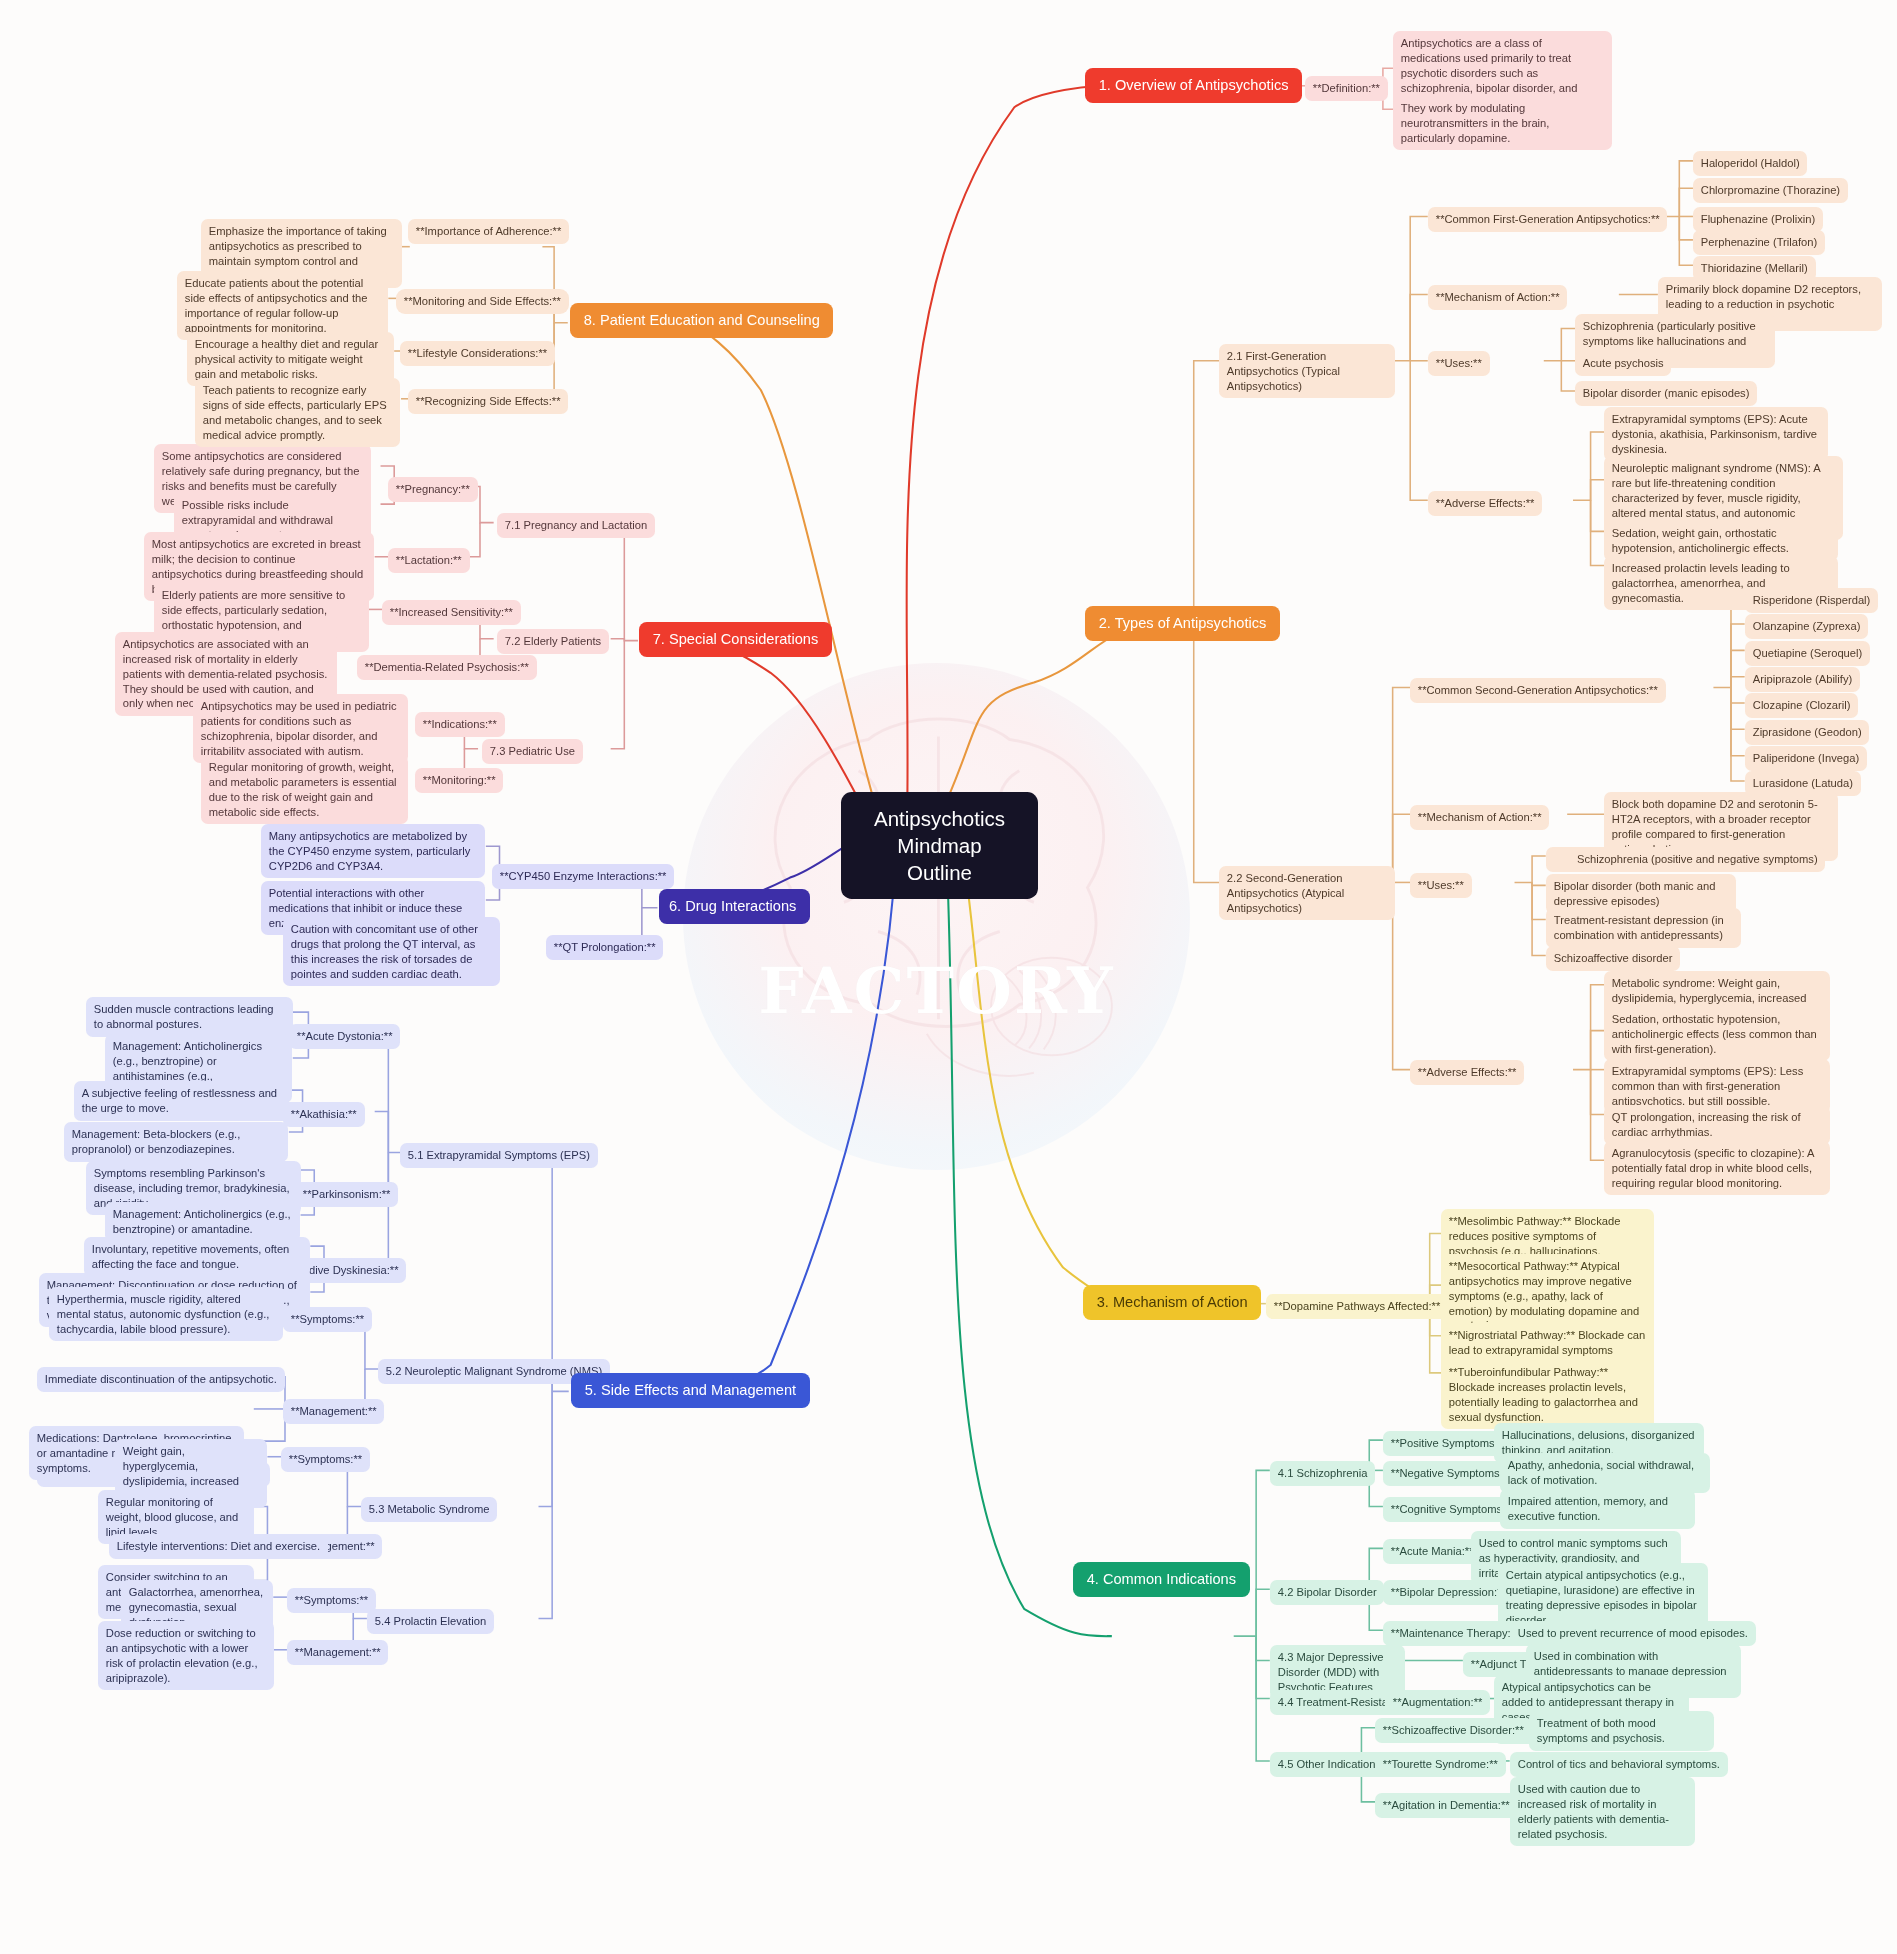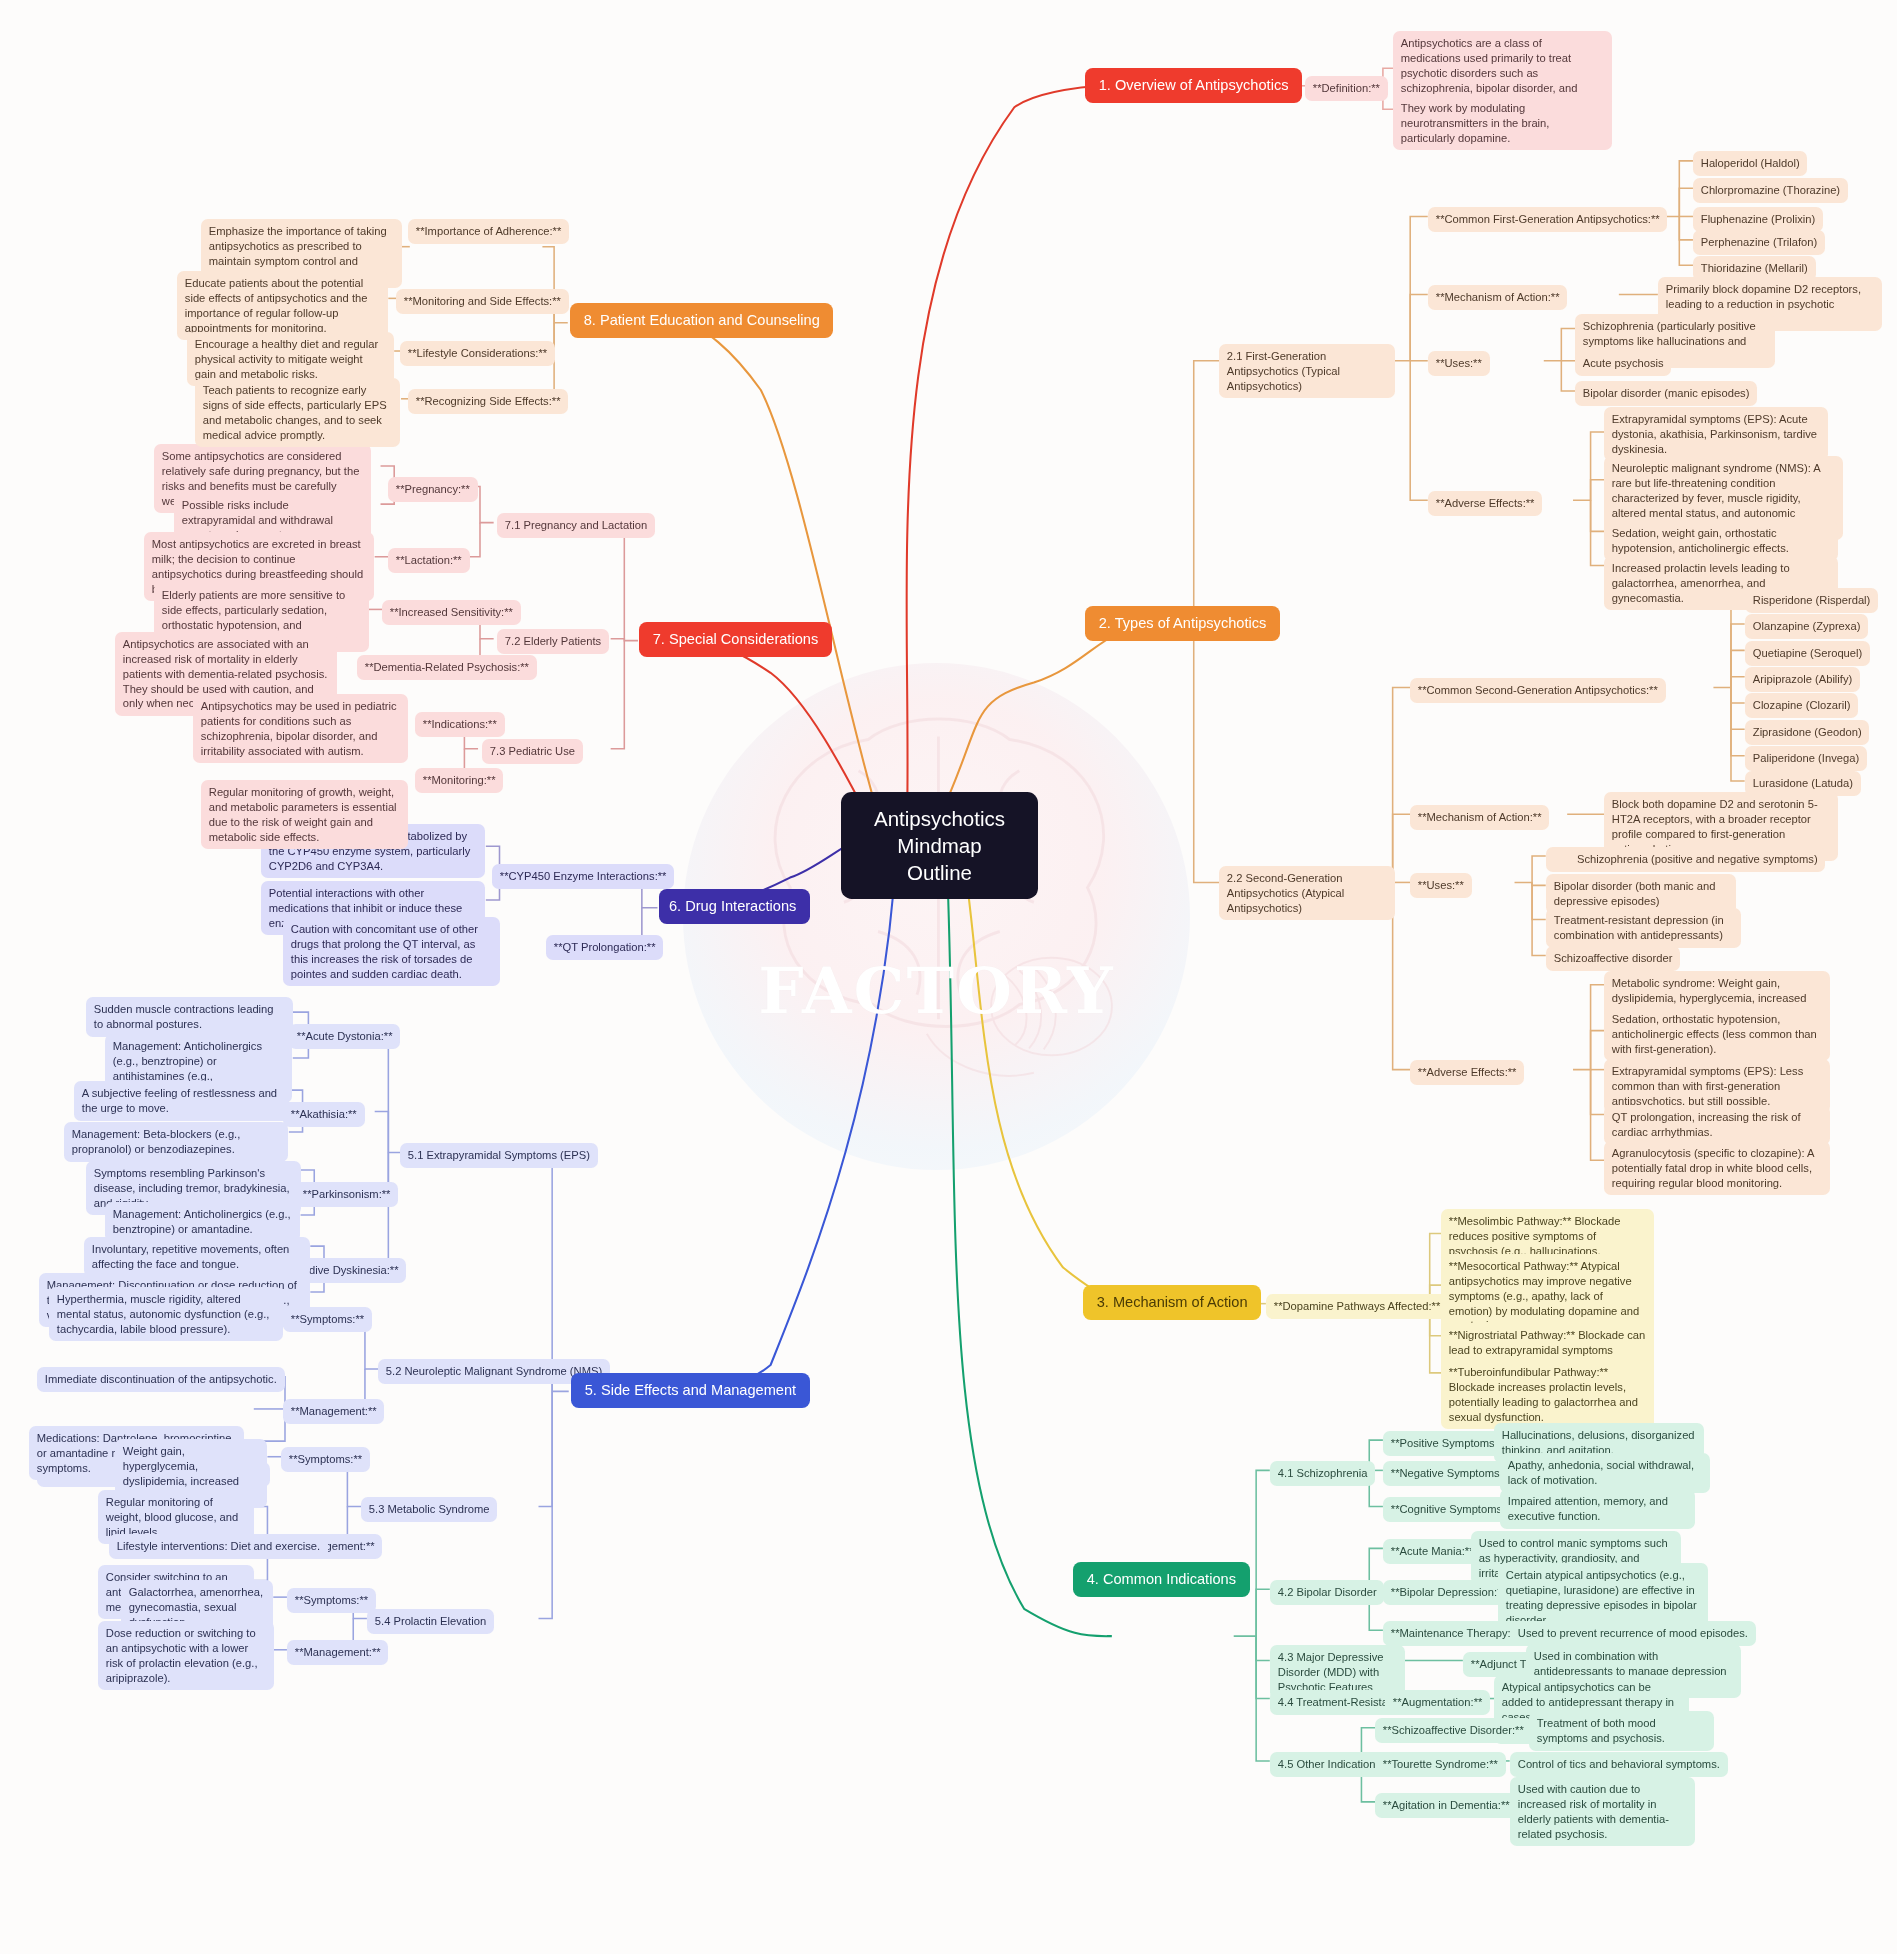--- a/index.html
+++ b/index.html
@@ -648,31 +648,31 @@
     <span>Antipsychotics are associated with an increased risk of mortality in elderly patients with dementia-related psychosis. They should be used with caution, and only when necessary.</span></div>
 
   <div class="node lv-red tiny" style="left:482px; top:739px;">
     <span>7.3 Pediatric Use</span></div>
   <div class="node lv-red tiny" style="left:415px; top:712px;">
     <span>**Indications:**</span></div>
   <div class="node lv-red tiny" style="left:193px; top:694px; width:215px;">
     <span>Antipsychotics may be used in pediatric patients for conditions such as schizophrenia, bipolar disorder, and irritability associated with autism.</span></div>
   <div class="node lv-red tiny" style="left:415px; top:768px;">
     <span>**Monitoring:**</span></div>
-  <div class="node lv-red tiny" style="left:201px; top:755px; width:207px;margin-top:25px;">
+  <div class="node lv-red tiny" style="left:201px; top:755px; width:207px;">
     <span>Regular monitoring of growth, weight, and metabolic parameters is essential due to the risk of weight gain and metabolic side effects.</span></div>
 
   <div class="node branch b-orange" style="left:570px; top:303px;">
     <span>8. Patient Education and Counseling</span>
   </div>
   <div class="node lv-orange tiny" style="left:408px; top:219px;">
     <span>**Importance of Adherence:**</span></div>
   <div class="node lv-orange tiny" style="left:201px; top:219px; width:201px;">
     <span>Emphasize the importance of taking antipsychotics as prescribed to maintain symptom control and prevent relapse.</span></div>
-  <div class="node lv-orange tiny" style="left:396px; top:289px;">
+  <div class="node lv-orange tiny" style="left:396px; top:289px;border-radius:9px;">
     <span>**Monitoring and Side Effects:**</span></div>
   <div class="node lv-orange tiny" style="left:177px; top:271px; width:211px;">
     <span>Educate patients about the potential side effects of antipsychotics and the importance of regular follow-up appointments for monitoring.</span></div>
   <div class="node lv-orange tiny" style="left:400px; top:341px;">
     <span>**Lifestyle Considerations:**</span></div>
   <div class="node lv-orange tiny" style="left:187px; top:332px; width:207px;">
     <span>Encourage a healthy diet and regular physical activity to mitigate weight gain and metabolic risks.</span></div>
   <div class="node lv-orange tiny" style="left:408px; top:389px;">
     <span>**Recognizing Side Effects:**</span></div>
   <div class="node lv-orange tiny" style="left:195px; top:378px; width:205px;">

